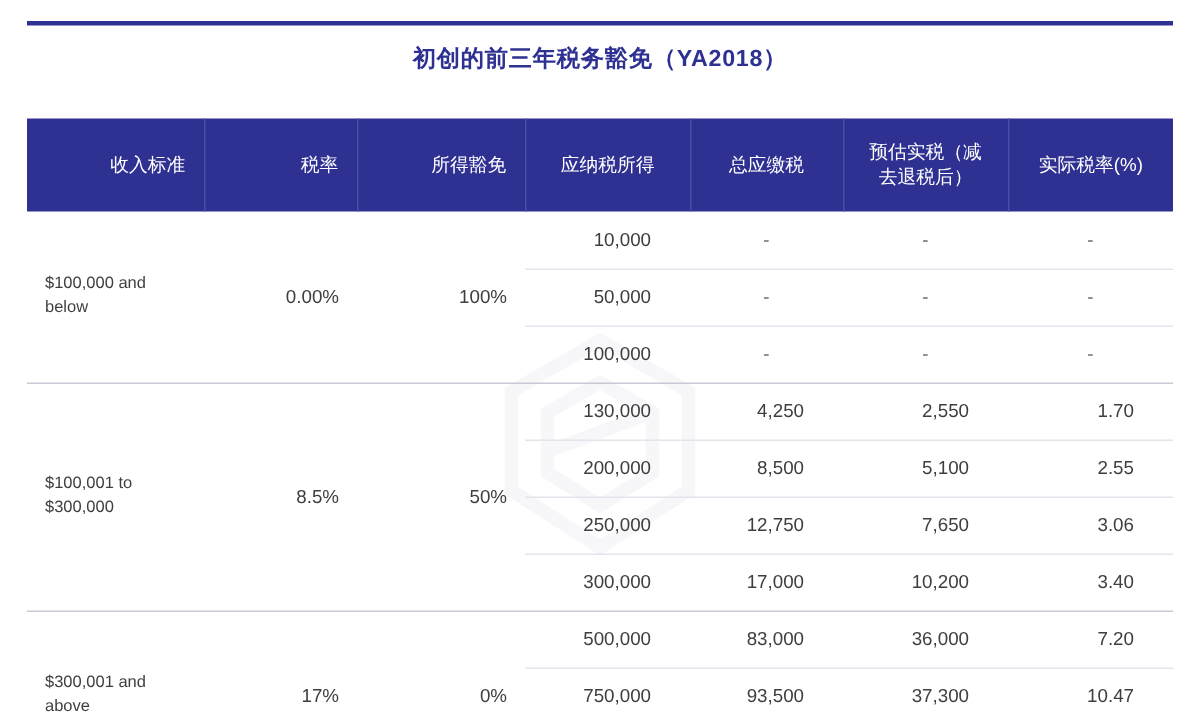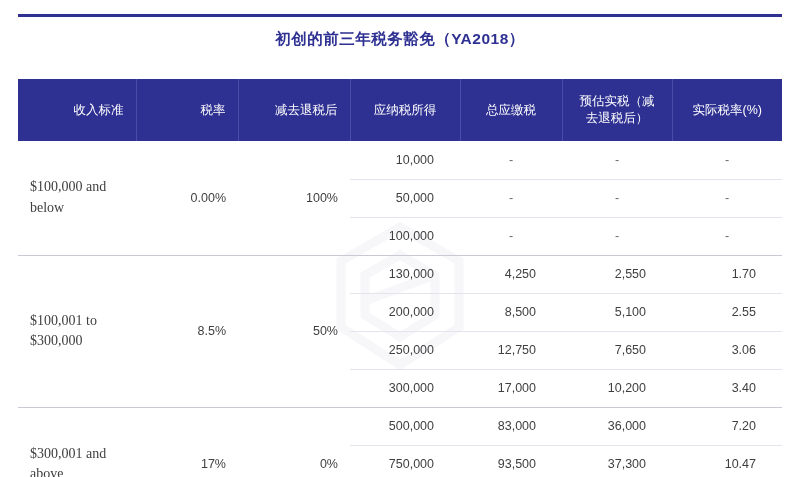--- a/index.html
+++ b/index.html
@@ -68,24 +68,23 @@
   td {
     font-size: 12.5px;
     color: #3f3f3f;
     padding: 0 12px;
     height: 38px;
     box-sizing: border-box;
     vertical-align: middle;
     background: transparent;
   }
   td.label {
-    font-size: 14px;
+    font-size: 11px;
     color: #3f3f3f;
     line-height: 1.45;
-    font-family: Liberation Serif, serif;
   }
   td.center {
     text-align: right;
   }
   td.right {
     text-align: right;
     padding-right: 26px;
   }
   td.dash {
     text-align: center;
@@ -132,21 +131,21 @@
         </g>
         <path d="M40 86 L110 60" stroke="#e9e9f2" stroke-width="9" fill="none"></path>
       </svg>
     </div>
 
     <table class="tax">
       <thead>
         <tr>
           <th style="width:118px">收入标准</th>
           <th style="width:102px">税率</th>
-          <th style="width:112px">减去退税后</th>
+          <th style="width:112px">所得豁免</th>
           <th style="width:110px" class="num">应纳税所得</th>
           <th style="width:102px" class="num">总应缴税</th>
           <th style="width:110px" class="num">预估实税（减去退税后）</th>
           <th style="width:110px" class="num">实际税率(%)</th>
         </tr>
       </thead>
       <tbody>
 
         <tr>
           <td class="label" rowspan="3">$100,000 and below</td>

